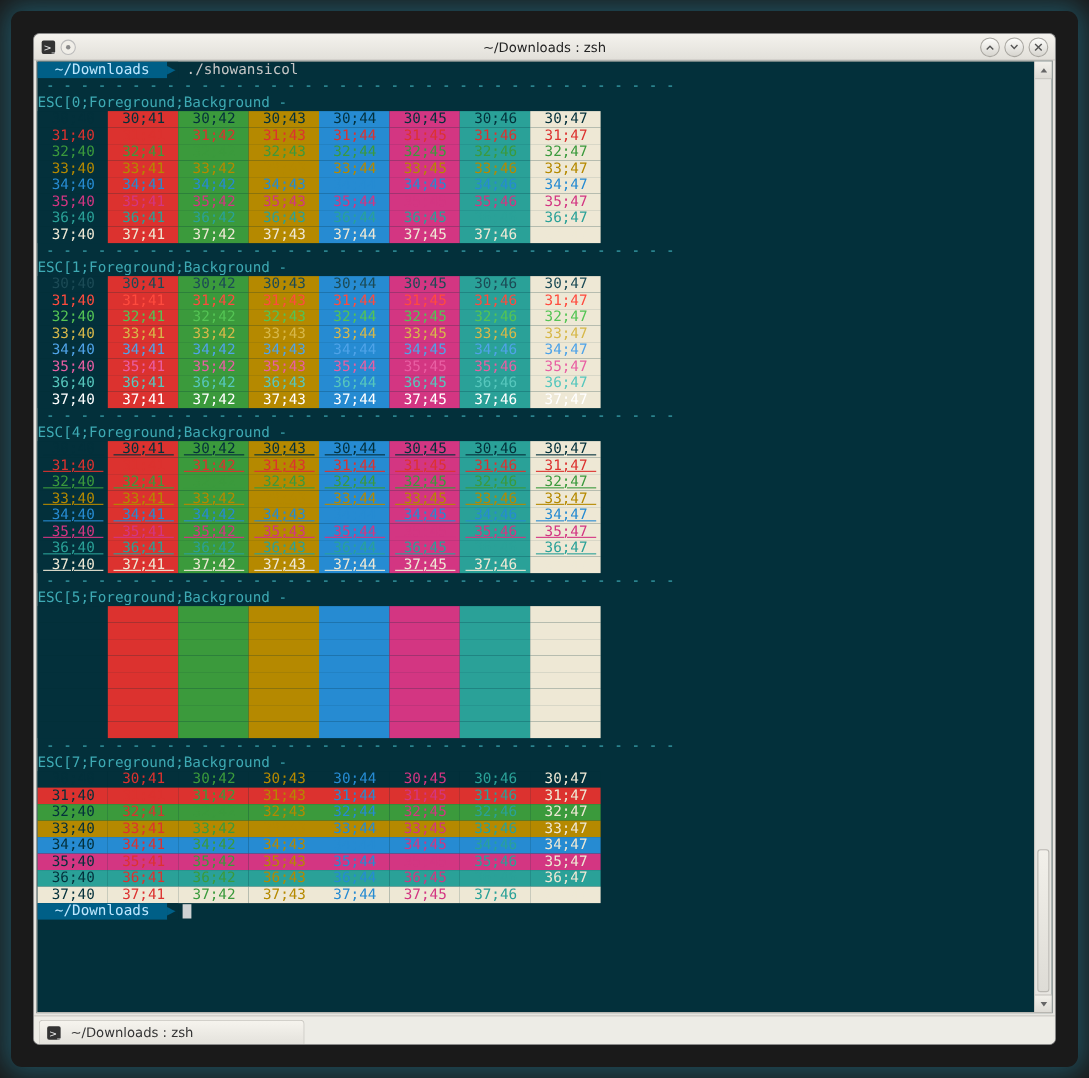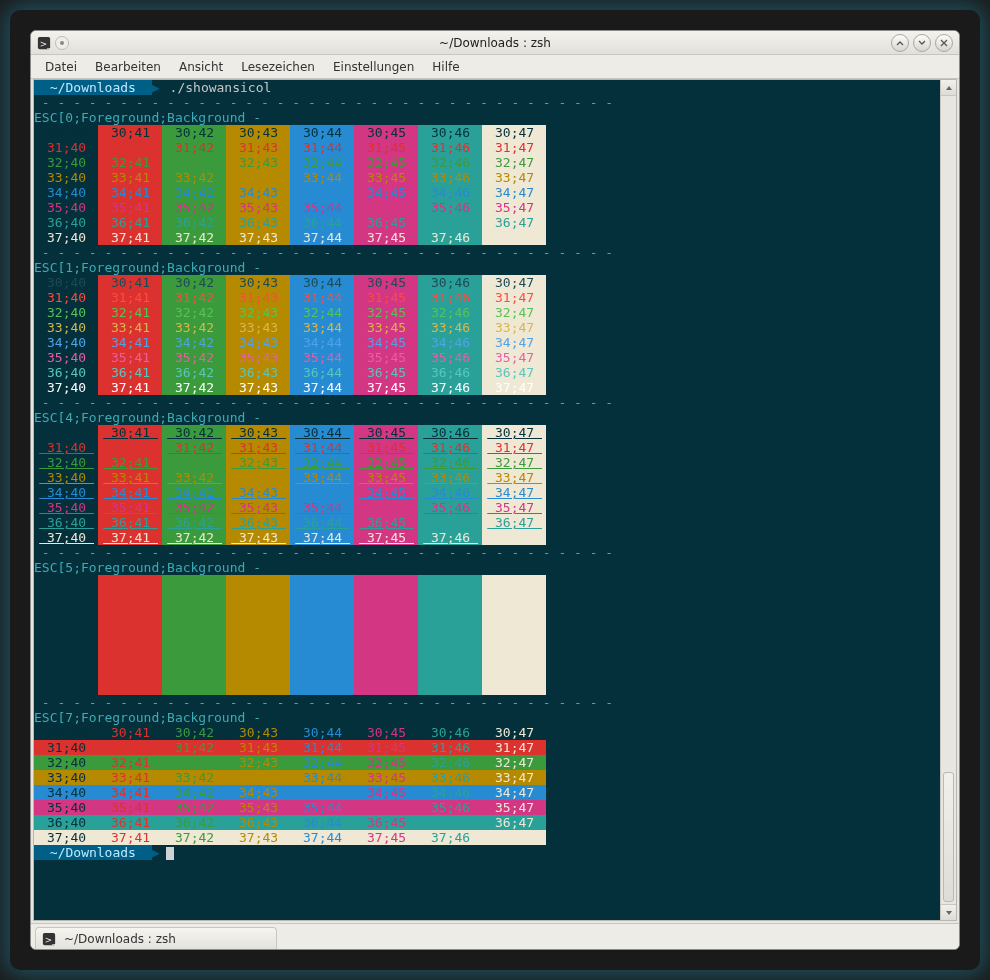--- a/index.html
+++ b/index.html
@@ -179,28 +179,20 @@
           </svg>
       </div>
       <div class="winbtn">
         <svg width="10" height="10" viewBox="0 0 10 10">
             <path d="M2 2 L8 8 M8 2 L2 8" stroke="#555" stroke-width="1.3"></path>
           </svg>
       </div>
     </div>
   </div>
 
-  <div class="menubar">
-    <span class="menuitem">Datei</span>
-    <span class="menuitem">Bearbeiten</span>
-    <span class="menuitem">Ansicht</span>
-    <span class="menuitem">Lesezeichen</span>
-    <span class="menuitem">Einstellungen</span>
-    <span class="menuitem">Hilfe</span>
-  </div>
 
   <div class="workarea">
     <div class="termwrap">
       <div class="terminal" id="term"><div class="row"><span class="prompt-path"> ~/Downloads </span><span class="prompt-arrow">▶</span> <span class="prompt-cmd">./showansicol</span></div><div class="row"><span class="divider"> - - - - - - - - - - - - - - - - - - - - - - - - - - - - - - - - - - - - -</span></div><div class="row"><span class="hdr">ESC[0;Foreground;Background -</span></div><div class="row"><span class="cell " style="color:#03303b;background:#03303b;"> 30;40 </span><span class="cell " style="color:#03303b;background:#dc322f;"> 30;41 </span><span class="cell " style="color:#03303b;background:#3b9a3c;"> 30;42 </span><span class="cell " style="color:#03303b;background:#b58900;"> 30;43 </span><span class="cell " style="color:#03303b;background:#268bd2;"> 30;44 </span><span class="cell " style="color:#03303b;background:#d33682;"> 30;45 </span><span class="cell " style="color:#03303b;background:#2aa198;"> 30;46 </span><span class="cell " style="color:#03303b;background:#eee8d5;"> 30;47 </span></div><div class="row"><span class="cell " style="color:#dc322f;background:#03303b;"> 31;40 </span><span class="cell " style="color:#dc322f;background:#dc322f;"> 31;41 </span><span class="cell " style="color:#dc322f;background:#3b9a3c;"> 31;42 </span><span class="cell " style="color:#dc322f;background:#b58900;"> 31;43 </span><span class="cell " style="color:#dc322f;background:#268bd2;"> 31;44 </span><span class="cell " style="color:#dc322f;background:#d33682;"> 31;45 </span><span class="cell " style="color:#dc322f;background:#2aa198;"> 31;46 </span><span class="cell " style="color:#dc322f;background:#eee8d5;"> 31;47 </span></div><div class="row"><span class="cell " style="color:#3b9a3c;background:#03303b;"> 32;40 </span><span class="cell " style="color:#3b9a3c;background:#dc322f;"> 32;41 </span><span class="cell " style="color:#3b9a3c;background:#3b9a3c;"> 32;42 </span><span class="cell " style="color:#3b9a3c;background:#b58900;"> 32;43 </span><span class="cell " style="color:#3b9a3c;background:#268bd2;"> 32;44 </span><span class="cell " style="color:#3b9a3c;background:#d33682;"> 32;45 </span><span class="cell " style="color:#3b9a3c;background:#2aa198;"> 32;46 </span><span class="cell " style="color:#3b9a3c;background:#eee8d5;"> 32;47 </span></div><div class="row"><span class="cell " style="color:#b58900;background:#03303b;"> 33;40 </span><span class="cell " style="color:#b58900;background:#dc322f;"> 33;41 </span><span class="cell " style="color:#b58900;background:#3b9a3c;"> 33;42 </span><span class="cell " style="color:#b58900;background:#b58900;"> 33;43 </span><span class="cell " style="color:#b58900;background:#268bd2;"> 33;44 </span><span class="cell " style="color:#b58900;background:#d33682;"> 33;45 </span><span class="cell " style="color:#b58900;background:#2aa198;"> 33;46 </span><span class="cell " style="color:#b58900;background:#eee8d5;"> 33;47 </span></div><div class="row"><span class="cell " style="color:#268bd2;background:#03303b;"> 34;40 </span><span class="cell " style="color:#268bd2;background:#dc322f;"> 34;41 </span><span class="cell " style="color:#268bd2;background:#3b9a3c;"> 34;42 </span><span class="cell " style="color:#268bd2;background:#b58900;"> 34;43 </span><span class="cell " style="color:#268bd2;background:#268bd2;"> 34;44 </span><span class="cell " style="color:#268bd2;background:#d33682;"> 34;45 </span><span class="cell " style="color:#268bd2;background:#2aa198;"> 34;46 </span><span class="cell " style="color:#268bd2;background:#eee8d5;"> 34;47 </span></div><div class="row"><span class="cell " style="color:#d33682;background:#03303b;"> 35;40 </span><span class="cell " style="color:#d33682;background:#dc322f;"> 35;41 </span><span class="cell " style="color:#d33682;background:#3b9a3c;"> 35;42 </span><span class="cell " style="color:#d33682;background:#b58900;"> 35;43 </span><span class="cell " style="color:#d33682;background:#268bd2;"> 35;44 </span><span class="cell " style="color:#d33682;background:#d33682;"> 35;45 </span><span class="cell " style="color:#d33682;background:#2aa198;"> 35;46 </span><span class="cell " style="color:#d33682;background:#eee8d5;"> 35;47 </span></div><div class="row"><span class="cell " style="color:#2aa198;background:#03303b;"> 36;40 </span><span class="cell " style="color:#2aa198;background:#dc322f;"> 36;41 </span><span class="cell " style="color:#2aa198;background:#3b9a3c;"> 36;42 </span><span class="cell " style="color:#2aa198;background:#b58900;"> 36;43 </span><span class="cell " style="color:#2aa198;background:#268bd2;"> 36;44 </span><span class="cell " style="color:#2aa198;background:#d33682;"> 36;45 </span><span class="cell " style="color:#2aa198;background:#2aa198;"> 36;46 </span><span class="cell " style="color:#2aa198;background:#eee8d5;"> 36;47 </span></div><div class="row"><span class="cell " style="color:#eee8d5;background:#03303b;"> 37;40 </span><span class="cell " style="color:#eee8d5;background:#dc322f;"> 37;41 </span><span class="cell " style="color:#eee8d5;background:#3b9a3c;"> 37;42 </span><span class="cell " style="color:#eee8d5;background:#b58900;"> 37;43 </span><span class="cell " style="color:#eee8d5;background:#268bd2;"> 37;44 </span><span class="cell " style="color:#eee8d5;background:#d33682;"> 37;45 </span><span class="cell " style="color:#eee8d5;background:#2aa198;"> 37;46 </span><span class="cell " style="color:#eee8d5;background:#eee8d5;"> 37;47 </span></div><div class="row"><span class="divider"> - - - - - - - - - - - - - - - - - - - - - - - - - - - - - - - - - - - - -</span></div><div class="row"><span class="hdr">ESC[1;Foreground;Background -</span></div><div class="row"><span class="cell " style="color:#1c4b56;background:#03303b;"> 30;40 </span><span class="cell " style="color:#1c4b56;background:#dc322f;"> 30;41 </span><span class="cell " style="color:#1c4b56;background:#3b9a3c;"> 30;42 </span><span class="cell " style="color:#1c4b56;background:#b58900;"> 30;43 </span><span class="cell " style="color:#1c4b56;background:#268bd2;"> 30;44 </span><span class="cell " style="color:#1c4b56;background:#d33682;"> 30;45 </span><span class="cell " style="color:#1c4b56;background:#2aa198;"> 30;46 </span><span class="cell " style="color:#1c4b56;background:#eee8d5;"> 30;47 </span></div><div class="row"><span class="cell " style="color:#ff4b3e;background:#03303b;"> 31;40 </span><span class="cell " style="color:#ff4b3e;background:#dc322f;"> 31;41 </span><span class="cell " style="color:#ff4b3e;background:#3b9a3c;"> 31;42 </span><span class="cell " style="color:#ff4b3e;background:#b58900;"> 31;43 </span><span class="cell " style="color:#ff4b3e;background:#268bd2;"> 31;44 </span><span class="cell " style="color:#ff4b3e;background:#d33682;"> 31;45 </span><span class="cell " style="color:#ff4b3e;background:#2aa198;"> 31;46 </span><span class="cell " style="color:#ff4b3e;background:#eee8d5;"> 31;47 </span></div><div class="row"><span class="cell " style="color:#54c454;background:#03303b;"> 32;40 </span><span class="cell " style="color:#54c454;background:#dc322f;"> 32;41 </span><span class="cell " style="color:#54c454;background:#3b9a3c;"> 32;42 </span><span class="cell " style="color:#54c454;background:#b58900;"> 32;43 </span><span class="cell " style="color:#54c454;background:#268bd2;"> 32;44 </span><span class="cell " style="color:#54c454;background:#d33682;"> 32;45 </span><span class="cell " style="color:#54c454;background:#2aa198;"> 32;46 </span><span class="cell " style="color:#54c454;background:#eee8d5;"> 32;47 </span></div><div class="row"><span class="cell " style="color:#d7b84a;background:#03303b;"> 33;40 </span><span class="cell " style="color:#d7b84a;background:#dc322f;"> 33;41 </span><span class="cell " style="color:#d7b84a;background:#3b9a3c;"> 33;42 </span><span class="cell " style="color:#d7b84a;background:#b58900;"> 33;43 </span><span class="cell " style="color:#d7b84a;background:#268bd2;"> 33;44 </span><span class="cell " style="color:#d7b84a;background:#d33682;"> 33;45 </span><span class="cell " style="color:#d7b84a;background:#2aa198;"> 33;46 </span><span class="cell " style="color:#d7b84a;background:#eee8d5;"> 33;47 </span></div><div class="row"><span class="cell " style="color:#4fa3e8;background:#03303b;"> 34;40 </span><span class="cell " style="color:#4fa3e8;background:#dc322f;"> 34;41 </span><span class="cell " style="color:#4fa3e8;background:#3b9a3c;"> 34;42 </span><span class="cell " style="color:#4fa3e8;background:#b58900;"> 34;43 </span><span class="cell " style="color:#4fa3e8;background:#268bd2;"> 34;44 </span><span class="cell " style="color:#4fa3e8;background:#d33682;"> 34;45 </span><span class="cell " style="color:#4fa3e8;background:#2aa198;"> 34;46 </span><span class="cell " style="color:#4fa3e8;background:#eee8d5;"> 34;47 </span></div><div class="row"><span class="cell " style="color:#e85fa3;background:#03303b;"> 35;40 </span><span class="cell " style="color:#e85fa3;background:#dc322f;"> 35;41 </span><span class="cell " style="color:#e85fa3;background:#3b9a3c;"> 35;42 </span><span class="cell " style="color:#e85fa3;background:#b58900;"> 35;43 </span><span class="cell " style="color:#e85fa3;background:#268bd2;"> 35;44 </span><span class="cell " style="color:#e85fa3;background:#d33682;"> 35;45 </span><span class="cell " style="color:#e85fa3;background:#2aa198;"> 35;46 </span><span class="cell " style="color:#e85fa3;background:#eee8d5;"> 35;47 </span></div><div class="row"><span class="cell " style="color:#57c7bd;background:#03303b;"> 36;40 </span><span class="cell " style="color:#57c7bd;background:#dc322f;"> 36;41 </span><span class="cell " style="color:#57c7bd;background:#3b9a3c;"> 36;42 </span><span class="cell " style="color:#57c7bd;background:#b58900;"> 36;43 </span><span class="cell " style="color:#57c7bd;background:#268bd2;"> 36;44 </span><span class="cell " style="color:#57c7bd;background:#d33682;"> 36;45 </span><span class="cell " style="color:#57c7bd;background:#2aa198;"> 36;46 </span><span class="cell " style="color:#57c7bd;background:#eee8d5;"> 36;47 </span></div><div class="row"><span class="cell " style="color:#ffffff;background:#03303b;"> 37;40 </span><span class="cell " style="color:#ffffff;background:#dc322f;"> 37;41 </span><span class="cell " style="color:#ffffff;background:#3b9a3c;"> 37;42 </span><span class="cell " style="color:#ffffff;background:#b58900;"> 37;43 </span><span class="cell " style="color:#ffffff;background:#268bd2;"> 37;44 </span><span class="cell " style="color:#ffffff;background:#d33682;"> 37;45 </span><span class="cell " style="color:#ffffff;background:#2aa198;"> 37;46 </span><span class="cell " style="color:#ffffff;background:#eee8d5;"> 37;47 </span></div><div class="row"><span class="divider"> - - - - - - - - - - - - - - - - - - - - - - - - - - - - - - - - - - - - -</span></div><div class="row"><span class="hdr">ESC[4;Foreground;Background -</span></div><div class="row"><span class="cell u4" style="color:#03303b;background:#03303b;"> 30;40 </span><span class="cell u4" style="color:#03303b;background:#dc322f;"> 30;41 </span><span class="cell u4" style="color:#03303b;background:#3b9a3c;"> 30;42 </span><span class="cell u4" style="color:#03303b;background:#b58900;"> 30;43 </span><span class="cell u4" style="color:#03303b;background:#268bd2;"> 30;44 </span><span class="cell u4" style="color:#03303b;background:#d33682;"> 30;45 </span><span class="cell u4" style="color:#03303b;background:#2aa198;"> 30;46 </span><span class="cell u4" style="color:#03303b;background:#eee8d5;"> 30;47 </span></div><div class="row"><span class="cell u4" style="color:#dc322f;background:#03303b;"> 31;40 </span><span class="cell u4" style="color:#dc322f;background:#dc322f;"> 31;41 </span><span class="cell u4" style="color:#dc322f;background:#3b9a3c;"> 31;42 </span><span class="cell u4" style="color:#dc322f;background:#b58900;"> 31;43 </span><span class="cell u4" style="color:#dc322f;background:#268bd2;"> 31;44 </span><span class="cell u4" style="color:#dc322f;background:#d33682;"> 31;45 </span><span class="cell u4" style="color:#dc322f;background:#2aa198;"> 31;46 </span><span class="cell u4" style="color:#dc322f;background:#eee8d5;"> 31;47 </span></div><div class="row"><span class="cell u4" style="color:#3b9a3c;background:#03303b;"> 32;40 </span><span class="cell u4" style="color:#3b9a3c;background:#dc322f;"> 32;41 </span><span class="cell u4" style="color:#3b9a3c;background:#3b9a3c;"> 32;42 </span><span class="cell u4" style="color:#3b9a3c;background:#b58900;"> 32;43 </span><span class="cell u4" style="color:#3b9a3c;background:#268bd2;"> 32;44 </span><span class="cell u4" style="color:#3b9a3c;background:#d33682;"> 32;45 </span><span class="cell u4" style="color:#3b9a3c;background:#2aa198;"> 32;46 </span><span class="cell u4" style="color:#3b9a3c;background:#eee8d5;"> 32;47 </span></div><div class="row"><span class="cell u4" style="color:#b58900;background:#03303b;"> 33;40 </span><span class="cell u4" style="color:#b58900;background:#dc322f;"> 33;41 </span><span class="cell u4" style="color:#b58900;background:#3b9a3c;"> 33;42 </span><span class="cell u4" style="color:#b58900;background:#b58900;"> 33;43 </span><span class="cell u4" style="color:#b58900;background:#268bd2;"> 33;44 </span><span class="cell u4" style="color:#b58900;background:#d33682;"> 33;45 </span><span class="cell u4" style="color:#b58900;background:#2aa198;"> 33;46 </span><span class="cell u4" style="color:#b58900;background:#eee8d5;"> 33;47 </span></div><div class="row"><span class="cell u4" style="color:#268bd2;background:#03303b;"> 34;40 </span><span class="cell u4" style="color:#268bd2;background:#dc322f;"> 34;41 </span><span class="cell u4" style="color:#268bd2;background:#3b9a3c;"> 34;42 </span><span class="cell u4" style="color:#268bd2;background:#b58900;"> 34;43 </span><span class="cell u4" style="color:#268bd2;background:#268bd2;"> 34;44 </span><span class="cell u4" style="color:#268bd2;background:#d33682;"> 34;45 </span><span class="cell u4" style="color:#268bd2;background:#2aa198;"> 34;46 </span><span class="cell u4" style="color:#268bd2;background:#eee8d5;"> 34;47 </span></div><div class="row"><span class="cell u4" style="color:#d33682;background:#03303b;"> 35;40 </span><span class="cell u4" style="color:#d33682;background:#dc322f;"> 35;41 </span><span class="cell u4" style="color:#d33682;background:#3b9a3c;"> 35;42 </span><span class="cell u4" style="color:#d33682;background:#b58900;"> 35;43 </span><span class="cell u4" style="color:#d33682;background:#268bd2;"> 35;44 </span><span class="cell u4" style="color:#d33682;background:#d33682;"> 35;45 </span><span class="cell u4" style="color:#d33682;background:#2aa198;"> 35;46 </span><span class="cell u4" style="color:#d33682;background:#eee8d5;"> 35;47 </span></div><div class="row"><span class="cell u4" style="color:#2aa198;background:#03303b;"> 36;40 </span><span class="cell u4" style="color:#2aa198;background:#dc322f;"> 36;41 </span><span class="cell u4" style="color:#2aa198;background:#3b9a3c;"> 36;42 </span><span class="cell u4" style="color:#2aa198;background:#b58900;"> 36;43 </span><span class="cell u4" style="color:#2aa198;background:#268bd2;"> 36;44 </span><span class="cell u4" style="color:#2aa198;background:#d33682;"> 36;45 </span><span class="cell u4" style="color:#2aa198;background:#2aa198;"> 36;46 </span><span class="cell u4" style="color:#2aa198;background:#eee8d5;"> 36;47 </span></div><div class="row"><span class="cell u4" style="color:#eee8d5;background:#03303b;"> 37;40 </span><span class="cell u4" style="color:#eee8d5;background:#dc322f;"> 37;41 </span><span class="cell u4" style="color:#eee8d5;background:#3b9a3c;"> 37;42 </span><span class="cell u4" style="color:#eee8d5;background:#b58900;"> 37;43 </span><span class="cell u4" style="color:#eee8d5;background:#268bd2;"> 37;44 </span><span class="cell u4" style="color:#eee8d5;background:#d33682;"> 37;45 </span><span class="cell u4" style="color:#eee8d5;background:#2aa198;"> 37;46 </span><span class="cell u4" style="color:#eee8d5;background:#eee8d5;"> 37;47 </span></div><div class="row"><span class="divider"> - - - - - - - - - - - - - - - - - - - - - - - - - - - - - - - - - - - - -</span></div><div class="row"><span class="hdr">ESC[5;Foreground;Background -</span></div><div class="row"><span class="cell" style="background:#03303b;"> </span><span class="cell" style="background:#dc322f;"> </span><span class="cell" style="background:#3b9a3c;"> </span><span class="cell" style="background:#b58900;"> </span><span class="cell" style="background:#268bd2;"> </span><span class="cell" style="background:#d33682;"> </span><span class="cell" style="background:#2aa198;"> </span><span class="cell" style="background:#eee8d5;"> </span></div><div class="row"><span class="cell" style="background:#03303b;"> </span><span class="cell" style="background:#dc322f;"> </span><span class="cell" style="background:#3b9a3c;"> </span><span class="cell" style="background:#b58900;"> </span><span class="cell" style="background:#268bd2;"> </span><span class="cell" style="background:#d33682;"> </span><span class="cell" style="background:#2aa198;"> </span><span class="cell" style="background:#eee8d5;"> </span></div><div class="row"><span class="cell" style="background:#03303b;"> </span><span class="cell" style="background:#dc322f;"> </span><span class="cell" style="background:#3b9a3c;"> </span><span class="cell" style="background:#b58900;"> </span><span class="cell" style="background:#268bd2;"> </span><span class="cell" style="background:#d33682;"> </span><span class="cell" style="background:#2aa198;"> </span><span class="cell" style="background:#eee8d5;"> </span></div><div class="row"><span class="cell" style="background:#03303b;"> </span><span class="cell" style="background:#dc322f;"> </span><span class="cell" style="background:#3b9a3c;"> </span><span class="cell" style="background:#b58900;"> </span><span class="cell" style="background:#268bd2;"> </span><span class="cell" style="background:#d33682;"> </span><span class="cell" style="background:#2aa198;"> </span><span class="cell" style="background:#eee8d5;"> </span></div><div class="row"><span class="cell" style="background:#03303b;"> </span><span class="cell" style="background:#dc322f;"> </span><span class="cell" style="background:#3b9a3c;"> </span><span class="cell" style="background:#b58900;"> </span><span class="cell" style="background:#268bd2;"> </span><span class="cell" style="background:#d33682;"> </span><span class="cell" style="background:#2aa198;"> </span><span class="cell" style="background:#eee8d5;"> </span></div><div class="row"><span class="cell" style="background:#03303b;"> </span><span class="cell" style="background:#dc322f;"> </span><span class="cell" style="background:#3b9a3c;"> </span><span class="cell" style="background:#b58900;"> </span><span class="cell" style="background:#268bd2;"> </span><span class="cell" style="background:#d33682;"> </span><span class="cell" style="background:#2aa198;"> </span><span class="cell" style="background:#eee8d5;"> </span></div><div class="row"><span class="cell" style="background:#03303b;"> </span><span class="cell" style="background:#dc322f;"> </span><span class="cell" style="background:#3b9a3c;"> </span><span class="cell" style="background:#b58900;"> </span><span class="cell" style="background:#268bd2;"> </span><span class="cell" style="background:#d33682;"> </span><span class="cell" style="background:#2aa198;"> </span><span class="cell" style="background:#eee8d5;"> </span></div><div class="row"><span class="cell" style="background:#03303b;"> </span><span class="cell" style="background:#dc322f;"> </span><span class="cell" style="background:#3b9a3c;"> </span><span class="cell" style="background:#b58900;"> </span><span class="cell" style="background:#268bd2;"> </span><span class="cell" style="background:#d33682;"> </span><span class="cell" style="background:#2aa198;"> </span><span class="cell" style="background:#eee8d5;"> </span></div><div class="row"><span class="divider"> - - - - - - - - - - - - - - - - - - - - - - - - - - - - - - - - - - - - -</span></div><div class="row"><span class="hdr">ESC[7;Foreground;Background -</span></div><div class="row"><span class="cell " style="color:#03303b;background:#03303b;"> 30;40 </span><span class="cell " style="color:#dc322f;background:#03303b;"> 30;41 </span><span class="cell " style="color:#3b9a3c;background:#03303b;"> 30;42 </span><span class="cell " style="color:#b58900;background:#03303b;"> 30;43 </span><span class="cell " style="color:#268bd2;background:#03303b;"> 30;44 </span><span class="cell " style="color:#d33682;background:#03303b;"> 30;45 </span><span class="cell " style="color:#2aa198;background:#03303b;"> 30;46 </span><span class="cell " style="color:#eee8d5;background:#03303b;"> 30;47 </span></div><div class="row"><span class="cell " style="color:#03303b;background:#dc322f;"> 31;40 </span><span class="cell " style="color:#dc322f;background:#dc322f;"> 31;41 </span><span class="cell " style="color:#3b9a3c;background:#dc322f;"> 31;42 </span><span class="cell " style="color:#b58900;background:#dc322f;"> 31;43 </span><span class="cell " style="color:#268bd2;background:#dc322f;"> 31;44 </span><span class="cell " style="color:#d33682;background:#dc322f;"> 31;45 </span><span class="cell " style="color:#2aa198;background:#dc322f;"> 31;46 </span><span class="cell " style="color:#eee8d5;background:#dc322f;"> 31;47 </span></div><div class="row"><span class="cell " style="color:#03303b;background:#3b9a3c;"> 32;40 </span><span class="cell " style="color:#dc322f;background:#3b9a3c;"> 32;41 </span><span class="cell " style="color:#3b9a3c;background:#3b9a3c;"> 32;42 </span><span class="cell " style="color:#b58900;background:#3b9a3c;"> 32;43 </span><span class="cell " style="color:#268bd2;background:#3b9a3c;"> 32;44 </span><span class="cell " style="color:#d33682;background:#3b9a3c;"> 32;45 </span><span class="cell " style="color:#2aa198;background:#3b9a3c;"> 32;46 </span><span class="cell " style="color:#eee8d5;background:#3b9a3c;"> 32;47 </span></div><div class="row"><span class="cell " style="color:#03303b;background:#b58900;"> 33;40 </span><span class="cell " style="color:#dc322f;background:#b58900;"> 33;41 </span><span class="cell " style="color:#3b9a3c;background:#b58900;"> 33;42 </span><span class="cell " style="color:#b58900;background:#b58900;"> 33;43 </span><span class="cell " style="color:#268bd2;background:#b58900;"> 33;44 </span><span class="cell " style="color:#d33682;background:#b58900;"> 33;45 </span><span class="cell " style="color:#2aa198;background:#b58900;"> 33;46 </span><span class="cell " style="color:#eee8d5;background:#b58900;"> 33;47 </span></div><div class="row"><span class="cell " style="color:#03303b;background:#268bd2;"> 34;40 </span><span class="cell " style="color:#dc322f;background:#268bd2;"> 34;41 </span><span class="cell " style="color:#3b9a3c;background:#268bd2;"> 34;42 </span><span class="cell " style="color:#b58900;background:#268bd2;"> 34;43 </span><span class="cell " style="color:#268bd2;background:#268bd2;"> 34;44 </span><span class="cell " style="color:#d33682;background:#268bd2;"> 34;45 </span><span class="cell " style="color:#2aa198;background:#268bd2;"> 34;46 </span><span class="cell " style="color:#eee8d5;background:#268bd2;"> 34;47 </span></div><div class="row"><span class="cell " style="color:#03303b;background:#d33682;"> 35;40 </span><span class="cell " style="color:#dc322f;background:#d33682;"> 35;41 </span><span class="cell " style="color:#3b9a3c;background:#d33682;"> 35;42 </span><span class="cell " style="color:#b58900;background:#d33682;"> 35;43 </span><span class="cell " style="color:#268bd2;background:#d33682;"> 35;44 </span><span class="cell " style="color:#d33682;background:#d33682;"> 35;45 </span><span class="cell " style="color:#2aa198;background:#d33682;"> 35;46 </span><span class="cell " style="color:#eee8d5;background:#d33682;"> 35;47 </span></div><div class="row"><span class="cell " style="color:#03303b;background:#2aa198;"> 36;40 </span><span class="cell " style="color:#dc322f;background:#2aa198;"> 36;41 </span><span class="cell " style="color:#3b9a3c;background:#2aa198;"> 36;42 </span><span class="cell " style="color:#b58900;background:#2aa198;"> 36;43 </span><span class="cell " style="color:#268bd2;background:#2aa198;"> 36;44 </span><span class="cell " style="color:#d33682;background:#2aa198;"> 36;45 </span><span class="cell " style="color:#2aa198;background:#2aa198;"> 36;46 </span><span class="cell " style="color:#eee8d5;background:#2aa198;"> 36;47 </span></div><div class="row"><span class="cell " style="color:#03303b;background:#eee8d5;"> 37;40 </span><span class="cell " style="color:#dc322f;background:#eee8d5;"> 37;41 </span><span class="cell " style="color:#3b9a3c;background:#eee8d5;"> 37;42 </span><span class="cell " style="color:#b58900;background:#eee8d5;"> 37;43 </span><span class="cell " style="color:#268bd2;background:#eee8d5;"> 37;44 </span><span class="cell " style="color:#d33682;background:#eee8d5;"> 37;45 </span><span class="cell " style="color:#2aa198;background:#eee8d5;"> 37;46 </span><span class="cell " style="color:#eee8d5;background:#eee8d5;"> 37;47 </span></div><div class="row"><span class="prompt-path"> ~/Downloads </span><span class="prompt-arrow">▶</span><span class="cursorblock"></span></div></div>
       <div class="scrollbar">
         <div class="scroll-arrow">
           <svg width="8" height="8" viewBox="0 0 8 8">
               <path d="M1 6 L4 2 L7 6 Z" fill="#666"></path>
             </svg>
         </div>

